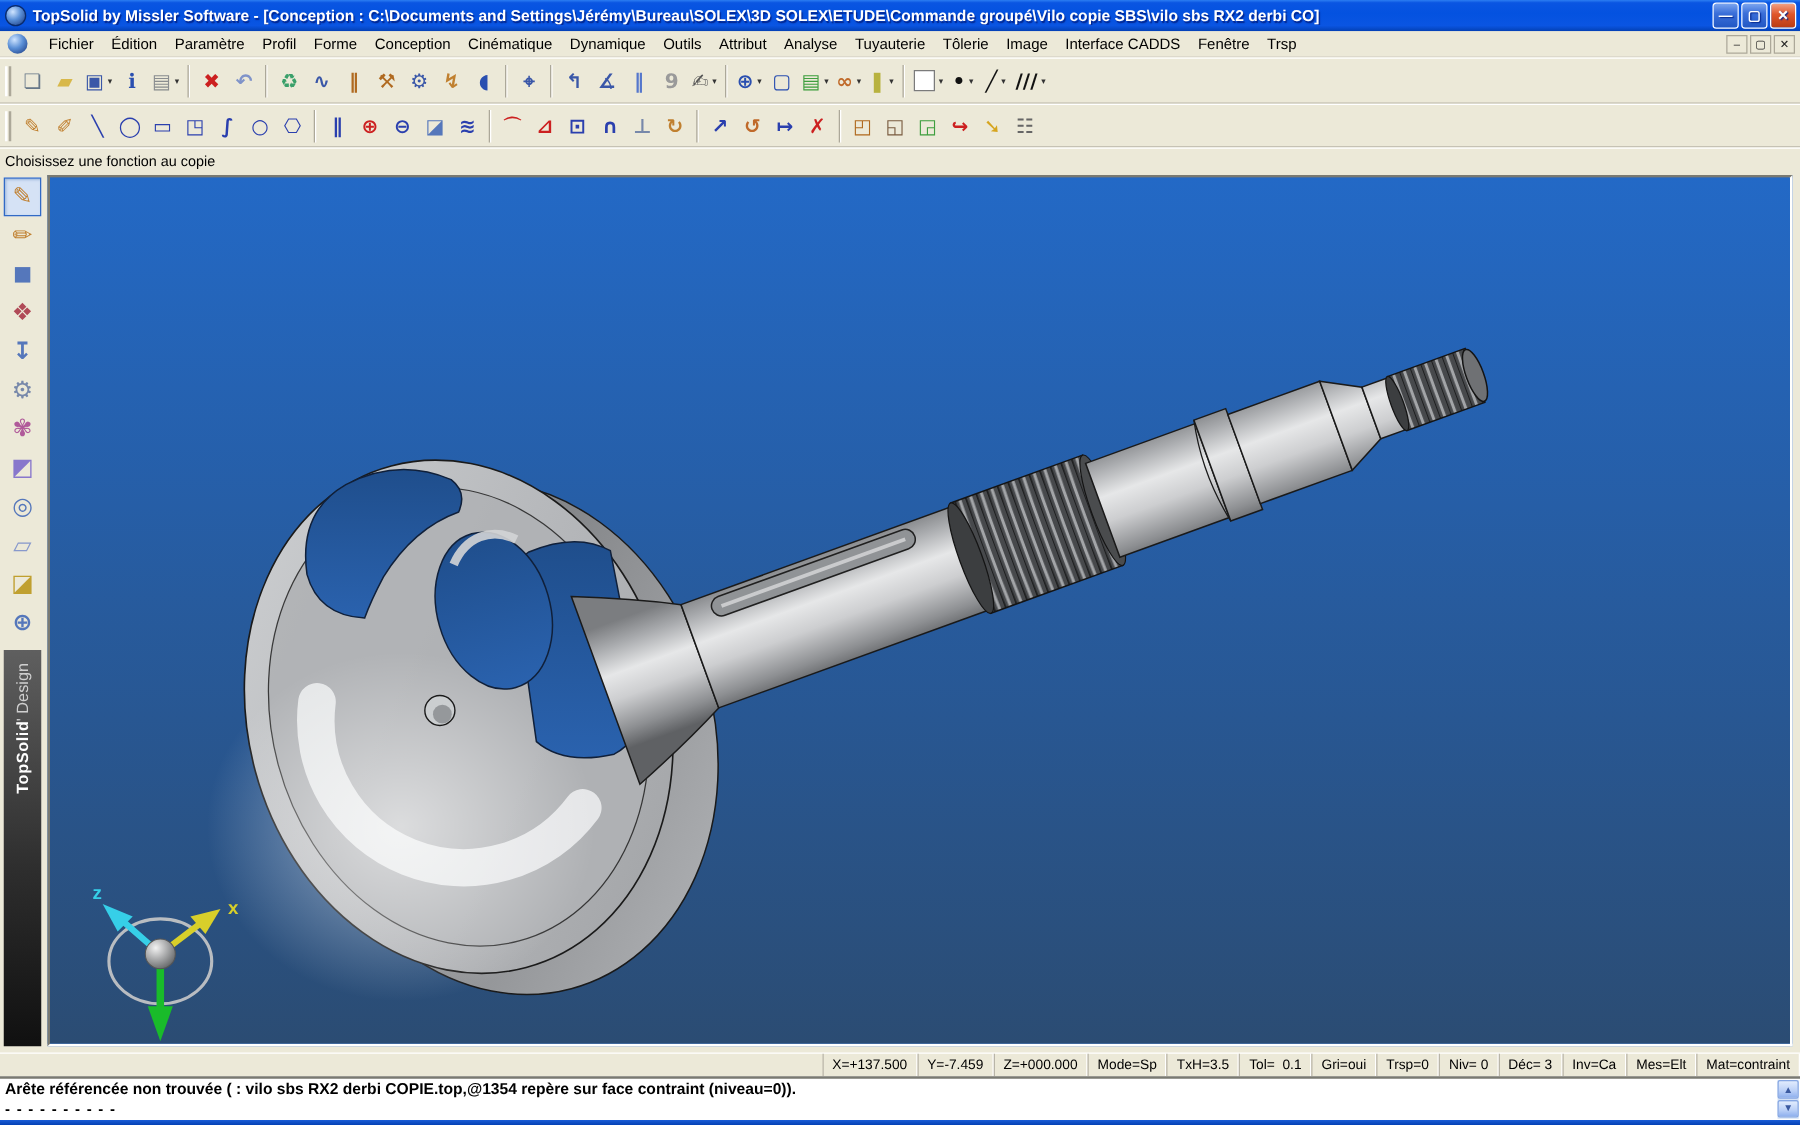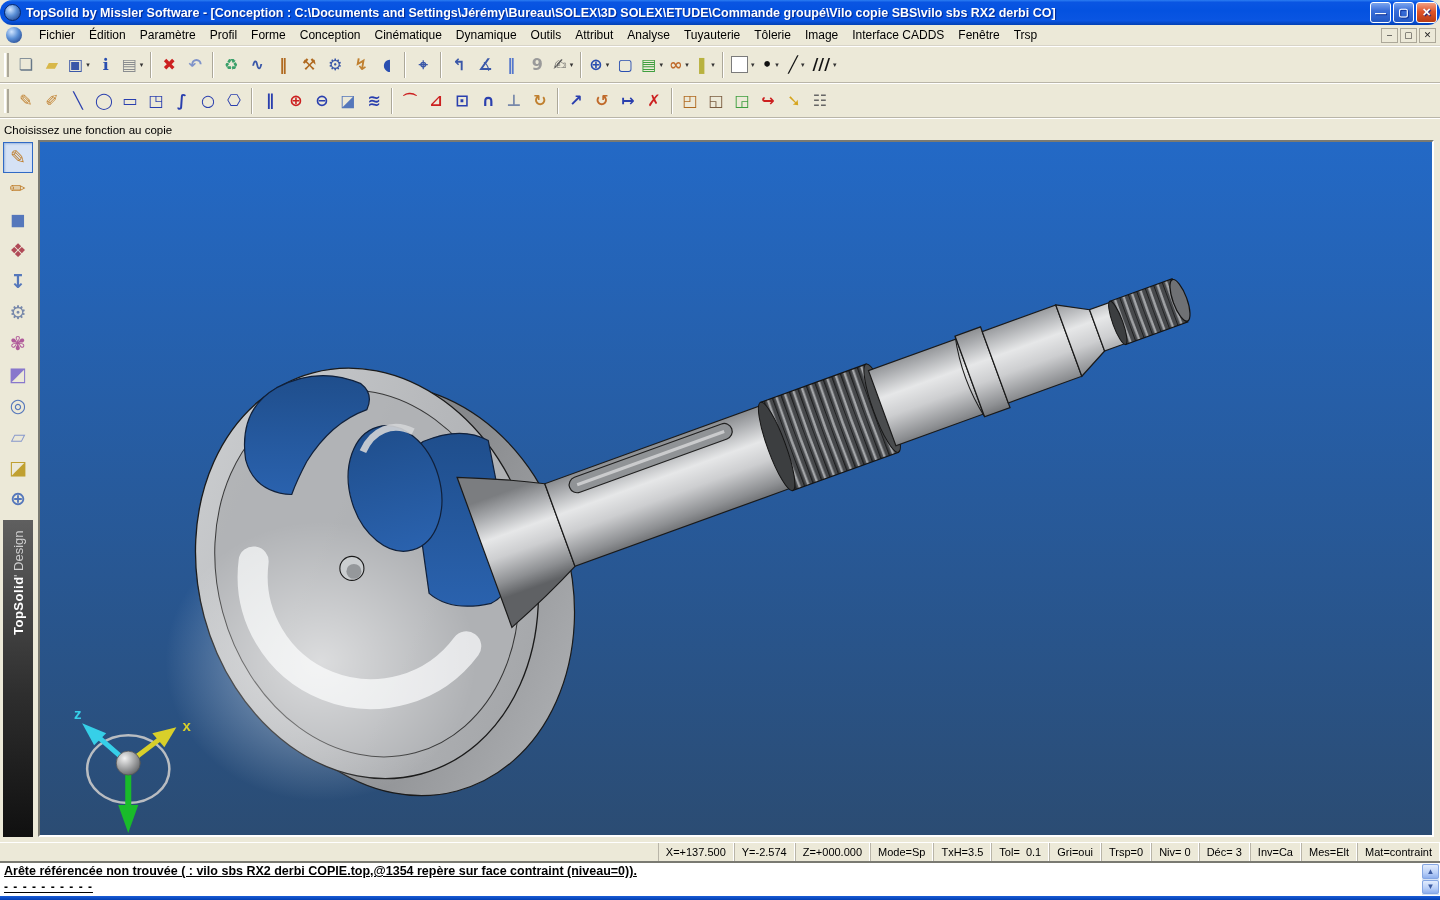--- a/index.html
+++ b/index.html
@@ -3,21 +3,21 @@
 <meta charset="utf-8">
 <style>
   * { margin:0; padding:0; box-sizing:border-box; }
   html,body { width:1440px; height:900px; overflow:hidden;
     font-family:"Liberation Sans", sans-serif; background:#ece9d8; }
 
   
   .titlebar { height:25px; display:flex; align-items:center; padding:0 3px 0 4px;
     background:linear-gradient(180deg,#2c7ef2 0%,#0a55e2 9%,#0452e0 42%,#0a55e2 82%,#0340b4 100%);
     color:#fff; font-size:12.5px; font-weight:bold; text-shadow:1px 1px 1px #00228a;
-    white-space:nowrap; overflow:hidden;border-radius:12px; }
+    white-space:nowrap; overflow:hidden; }
   .appicon { width:17px; height:17px; border-radius:50%;
     background:radial-gradient(circle at 35% 30%, #cfe4ff 0%, #5a8fd6 45%, #16337a 100%);
     border:1px solid #0a2a6a; margin-right:5px; flex:0 0 auto; }
   .titletext { flex:1 1 auto; overflow:hidden; text-overflow:ellipsis; }
   .winbtns { display:flex; gap:2px; flex:0 0 auto; }
   .wbtn { width:21px; height:21px; border-radius:3px; color:#fff; font-size:11px;
     display:flex; align-items:center; justify-content:center;
     border:1px solid #fff; font-weight:bold;
     background:linear-gradient(180deg,#7ba5ef 0%,#3b6fd9 40%,#2258c4 100%); }
   .wbtn.close { background:linear-gradient(180deg,#f1a184 0%,#e0552a 45%,#b93c14 100%); }
@@ -77,21 +77,21 @@
   .statusbar { height:19px; background:#ece9d8; display:flex; align-items:stretch;
     font-size:11px; border-top:1px solid #fff; }
   .sspacer { margin-left:auto; }
   .sfield { display:flex; align-items:center; padding:0 7px; white-space:pre;
     border-left:1px solid #b9b5a8; border-right:1px solid #fff;text-align:right; }
 
   
   .msgwrap { height:35px; background:#fff; border-top:2px solid;
     border-color:#7a7a72; position:relative; }
   .msgtext { padding:1px 4px; font-size:12.5px; font-weight:bold; color:#000;
-    line-height:1.25; white-space:nowrap; overflow:hidden;text-decoration:underline; }
+    line-height:1.25; white-space:nowrap; overflow:hidden; }
   .msgdash { font-size:12px; font-weight:bold; letter-spacing:1px; }
   .msgscroll { position:absolute; top:1px; right:1px; bottom:1px; width:17px;
     background:#d5e2f5; display:flex; flex-direction:column; }
   .scrbtn { height:16px; border:1px solid #86a7e3; border-radius:2px; margin-bottom:1px;
     background:linear-gradient(180deg,#e2ecfd 0%,#b9cff7 60%,#8fb0ee 100%);
     display:flex; align-items:center; justify-content:center; font-size:8px;
     color:#3b5franklin; color:#3b5aa0; font-weight:bold; }
 
   .framebottom { height:4px; background:linear-gradient(180deg,#1a5cd6,#0340b4); }
 </style>
@@ -502,21 +502,21 @@
         <text x="82" y="712" fill="#19bb2a" font-size="15" font-weight="bold" font-family="Liberation Sans, sans-serif">y</text>
       </g>
     </svg>
   </div>
 </div>
 
 <div class="statusbar">
   <div class="sspacer"></div>
   <div id="status-fields" style="display:flex">
       <div class="sfield">X=+137.500</div>
-      <div class="sfield">Y=-2.574</div>
+      <div class="sfield">Y=-7.459</div>
       <div class="sfield">Z=+000.000</div>
       <div class="sfield">Mode=Sp</div>
       <div class="sfield">TxH=3.5</div>
       <div class="sfield">Tol=  0.1</div>
       <div class="sfield">Gri=oui</div>
       <div class="sfield">Trsp=0</div>
       <div class="sfield">Niv= 0</div>
       <div class="sfield">Déc= 3</div>
       <div class="sfield">Inv=Ca</div>
       <div class="sfield">Mes=Elt</div>

